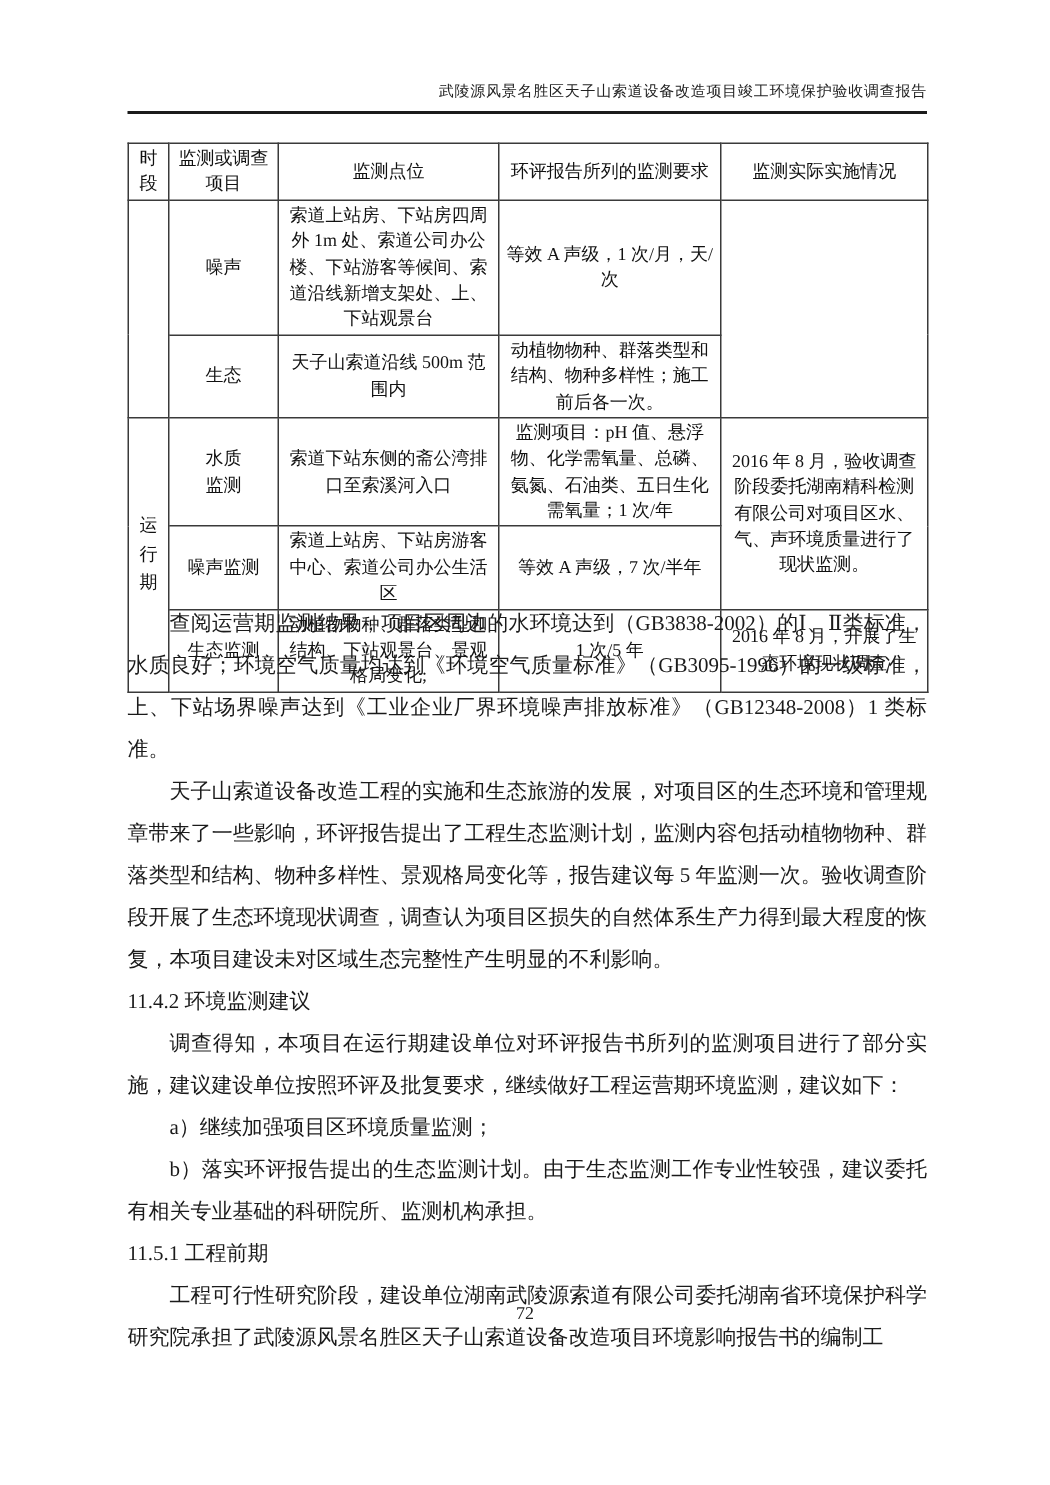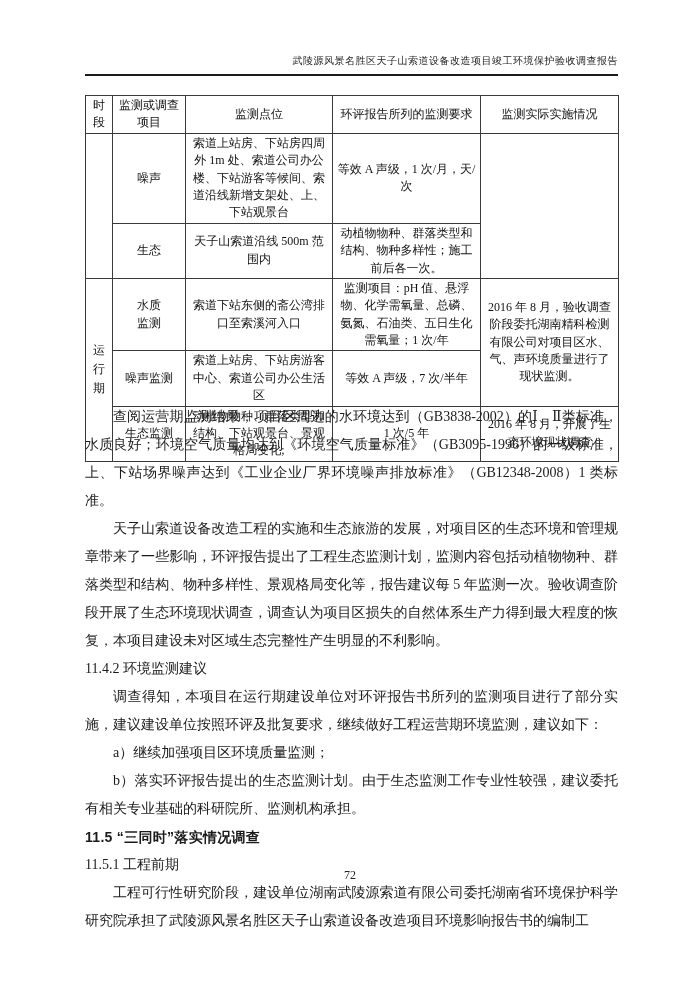--- a/index.html
+++ b/index.html
@@ -102,18 +102,17 @@
   </tbody>
 </table>
 
 <div class="body-text">
   <p>查阅运营期监测结果，项目区周边的水环境达到（GB3838-2002）的Ⅰ、Ⅱ类标准，水质良好；环境空气质量均达到《环境空气质量标准》（GB3095-1996）的一级标准，上、下站场界噪声达到《工业企业厂界环境噪声排放标准》（GB12348-2008）1 类标准。</p>
   <p>天子山索道设备改造工程的实施和生态旅游的发展，对项目区的生态环境和管理规章带来了一些影响，环评报告提出了工程生态监测计划，监测内容包括动植物物种、群落类型和结构、物种多样性、景观格局变化等，报告建议每 5 年监测一次。验收调查阶段开展了生态环境现状调查，调查认为项目区损失的自然体系生产力得到最大程度的恢复，本项目建设未对区域生态完整性产生明显的不利影响。</p>
   <p class="heading">11.4.2 环境监测建议</p>
   <p>调查得知，本项目在运行期建设单位对环评报告书所列的监测项目进行了部分实施，建议建设单位按照环评及批复要求，继续做好工程运营期环境监测，建议如下：</p>
   <p>a）继续加强项目区环境质量监测；</p>
   <p>b）落实环评报告提出的生态监测计划。由于生态监测工作专业性较强，建议委托有相关专业基础的科研院所、监测机构承担。</p>
-  <p class="heading-bold">11.5 “三同时”落实情况调查</p>
   <p class="heading">11.5.1 工程前期</p>
   <p>工程可行性研究阶段，建设单位湖南武陵源索道有限公司委托湖南省环境保护科学研究院承担了武陵源风景名胜区天子山索道设备改造项目环境影响报告书的编制工</p>
 </div>
 
 <div class="page-number">72</div>
 
 </body></html>

